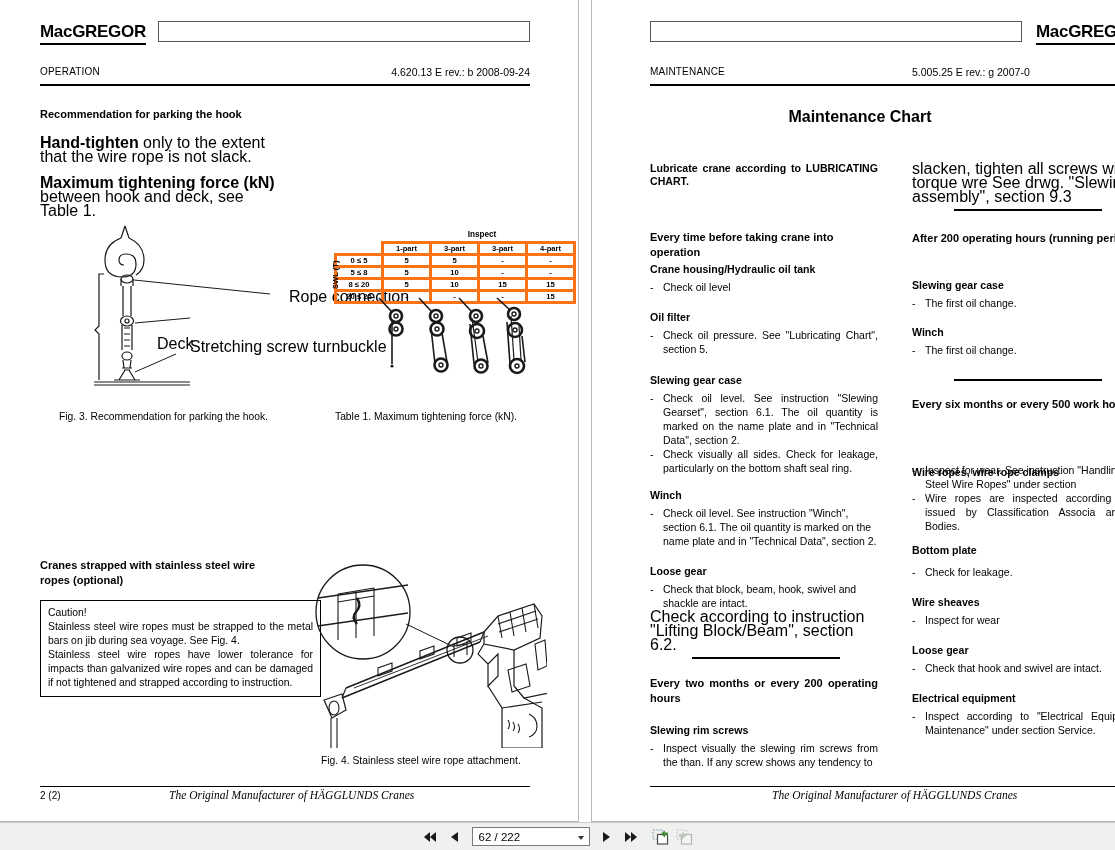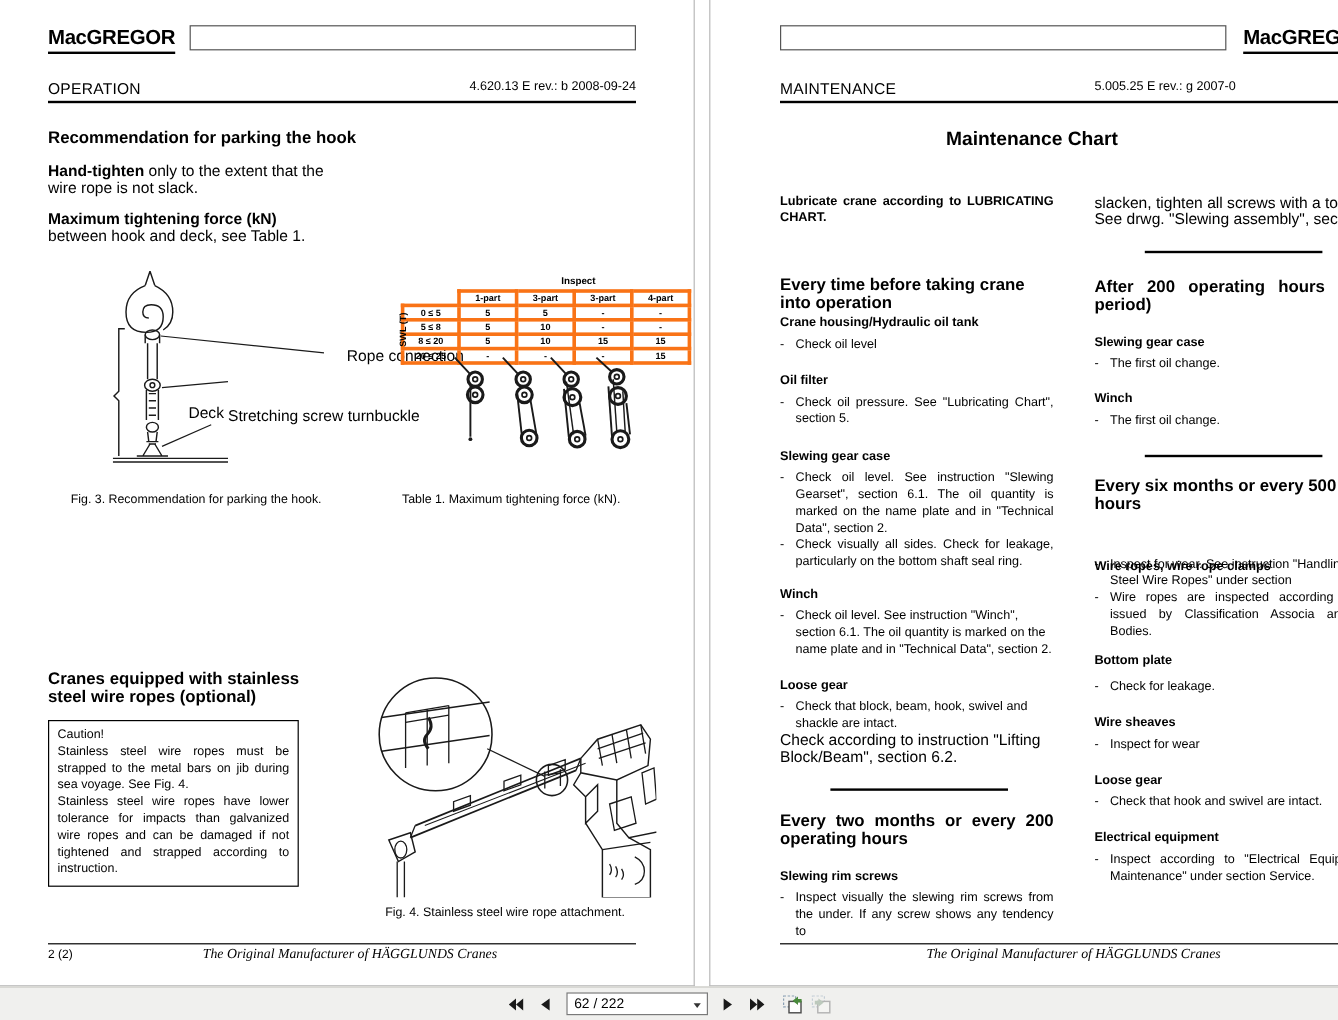--- a/index.html
+++ b/index.html
@@ -33,40 +33,40 @@
     position: absolute;
     font-family: "Liberation Sans", sans-serif;
     font-weight: bold; font-size: 17px; letter-spacing: -0.3px;
     color: #000; border-bottom: 2.5px solid #000; padding-bottom: 1px;
     white-space: nowrap;
   }
   .header-box {
     position: absolute; border: 1.5px solid #555; background: #fff;
   }
   .hdr-label {
-    position: absolute; font-size: 13px; color: #000; letter-spacing: 0.2px;
+    position: absolute; font-size: 10px; color: #000; letter-spacing: 0.2px;
   }
   .hdr-code {
     position: absolute; font-size: 10.5px; color: #000; white-space: nowrap;
   }
   .hdr-rule {
     position: absolute; border-top: 2.2px solid #000;
   }
 
   
   .h2 {
-    position: absolute; font-weight: bold; font-size: 14px;
+    position: absolute; font-weight: bold; font-size: 11px;
     color: #000; line-height: 15px;
   }
   .h3 {
     position: absolute; font-weight: bold; font-size: 10.6px;
     color: #000; line-height: 13px;
   }
   .body-t {
-    position: absolute; font-size: 13px; color: #000; line-height: 14px;
+    position: absolute; font-size: 16px; color: #000; line-height: 14px;
   }
   .cap {
     position: absolute; font-size: 10.3px; color: #000;
   }
   .bold { font-weight: bold; }
 
   
   .blist { position: absolute; font-size: 10.5px; line-height: 14px; color:#000; }
   .blist .li { display: flex; gap: 6px; margin-bottom: 0; }
   .blist .li .dash { width: 7px; flex: 0 0 7px; }
@@ -300,23 +300,23 @@
               <path d="M12 26 L15 68" stroke-width="1.6"></path>
               <path d="M27 40 L30 66" stroke-width="1.6"></path>
               <path d="M16 20 L19 64" stroke-width="1.2"></path>
               <path d="M24 30 L26 64" stroke-width="1.2"></path>
             </g>
           </g>
         </svg>
 
         <div class="cap" style="left:336px; top:411px;">Table 1. Maximum tightening force (kN).</div>
 
-        <div class="h2" style="left:41px; top:558px; width:240px;">Cranes equipped with stainless steel wire ropes (optional)</div>
-
-        <div class="caution-box" style="left:41px; top:600px; width:209px;">
+        <div class="h2" style="left:41px; top:558px; width:240px;">Cranes strapped with stainless steel wire ropes (optional)</div>
+
+        <div class="caution-box" style="left:41px; top:600px; width:281px;">
           <p>Caution!</p>
           <p>Stainless steel wire ropes must be strapped to the metal bars on jib during sea voyage. See Fig. 4.</p>
           <p class="gap">Stainless steel wire ropes have lower tolerance for impacts than galvanized wire ropes and can be damaged if not tightened and strapped according to instruction.</p>
         </div>
 
         <svg style="position:absolute; left:303px; top:558px;" width="245" height="190" viewBox="0 0 245 190">
           <g fill="none" stroke="#1a1a1a" stroke-width="1.1">
 
             <circle cx="61" cy="54" r="47" stroke-width="1.3"></circle>
             <path d="M16 40 L106 27" stroke-width="1.3"></path>
@@ -429,21 +429,21 @@
         <div class="body-t" style="left:58px; top:610px; width:228px;">Check according to instruction "Lifting Block/Beam", section 6.2.</div>
 
         <div class="sec-divider" style="left:100px; top:657px; width:148px;"></div>
 
         <div class="h2" style="left:58px; top:676px; width:228px; text-align:justify;">Every two  months or every 200 operating hours</div>
 
         <div class="h3" style="left:58px; top:724px;">Slewing rim screws</div>
         <div class="blist" style="left:58px; top:741px; width:228px;">
           <div class="li">
             <span class="dash">-</span>
-            <span class="txt">Inspect visually the slewing rim screws from the under. If any screw shows any tendency to</span>
+            <span class="txt">Inspect visually the slewing rim screws from the than. If any screw shows any tendency to</span>
           </div>
         </div>
 
         <div class="body-t" style="left:320px; top:162px; width:260px;">slacken, tighten all screws with a torque wre See drwg. "Slewing assembly", section 9.3</div>
 
         <div class="sec-divider" style="left:362px; top:209px; width:148px;"></div>
 
         <div class="h2" style="left:320px; top:231px; width:260px; text-align:justify;">After 200 operating hours (running period)</div>
 
         <div class="h3" style="left:320px; top:279px;">Slewing gear case</div>

